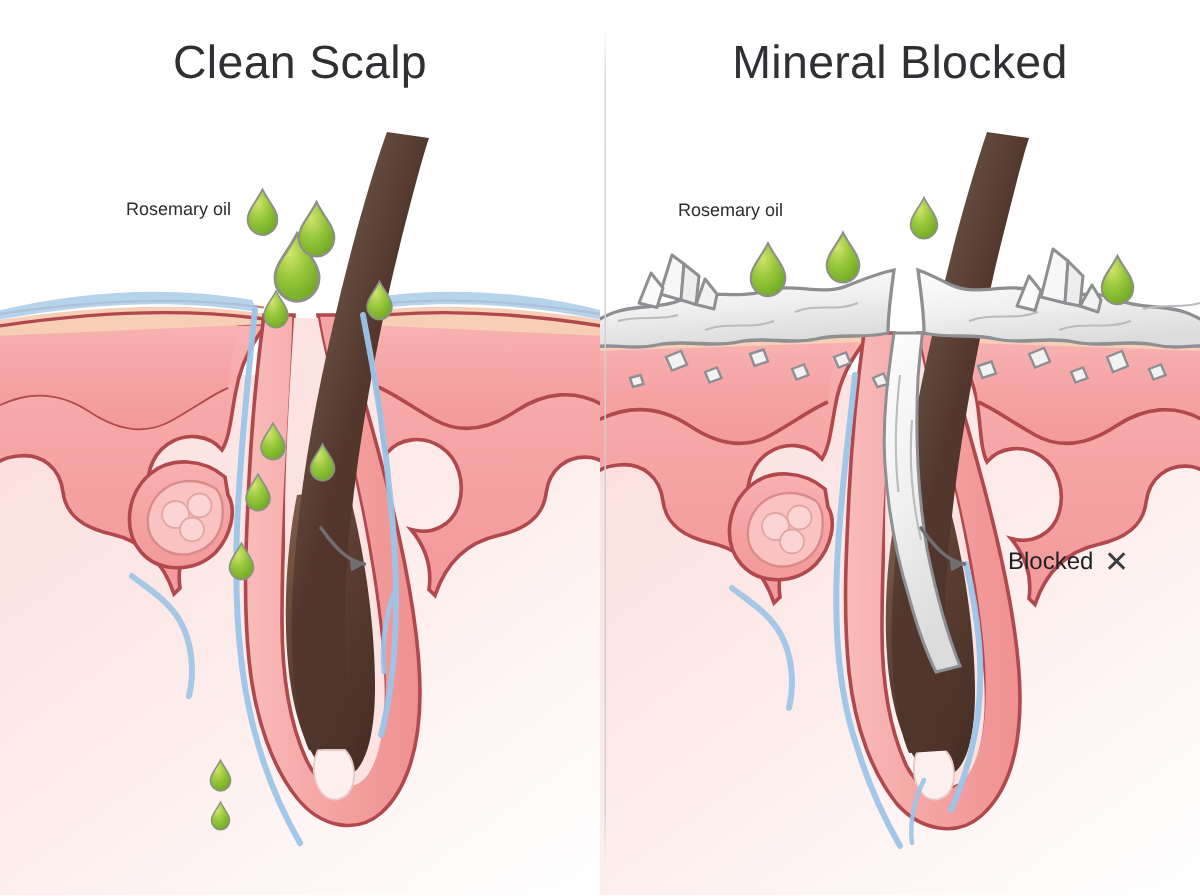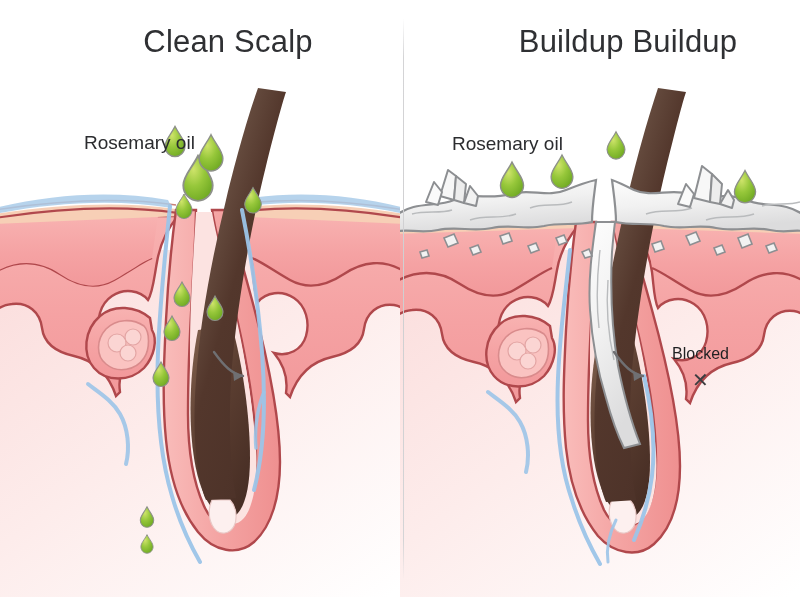--- a/index.html
+++ b/index.html
@@ -9,24 +9,23 @@
     font-family:"Liberation Sans","DejaVu Sans",sans-serif;
   }
   #stage{position:relative;width:800px;height:597px;background:#fff;}
   .panel{position:absolute;top:0;height:597px;width:400px;overflow:hidden;}
   #panel-left{left:0;}
   #panel-right{left:400px;}
   .panel-title{
     position:absolute;top:24px;left:0;width:400px;text-align:center;
     font-size:31px;color:#2f3033;letter-spacing:.2px;font-weight:400;
     white-space:nowrap;
-    padding-left:28px;
   }
   .oil-label{
-    position:absolute;font-size:19px;color:#2b2c2f;white-space:nowrap;
+    position:absolute;font-size:12px;color:#2b2c2f;white-space:nowrap;
   }
   .callout{
     position:absolute;font-size:16px;color:#1f2022;white-space:nowrap;
     display:flex;align-items:center;gap:7px;
   }
   .callout .mark{font-size:20px;line-height:1;color:#3c3d40;}
   #divider{
     position:absolute;left:403px;top:18px;width:1.4px;height:562px;
     background:linear-gradient(to bottom,rgba(210,210,212,0) 0%,#d4d4d6 7%,#cfcfd1 50%,#d4d4d6 93%,rgba(210,210,212,0) 100%);
   }
@@ -416,22 +415,22 @@
           </g>
         </g>
 
         <g>
           <path d="M214,352 C224,366 232,374 243,376" fill="none" stroke="#6f6f72" stroke-width="2.4" stroke-linecap="round"></path>
           <path d="M243,376 L233,371 L234,381 Z" fill="#6f6f72"></path>
         </g>
       </g>
     </svg>
 
-    <div class="panel-title">Buildup Buildup</div>
+    <div class="panel-title">Mineral Blocked</div>
     <div class="oil-label" style="left:52px;top:133px;">Rosemary oil</div>
-    <div class="callout" style="left:272px;top:345px;flex-direction:column;">
+    <div class="callout" style="left:272px;top:365px;">
       <span>Blocked</span>
       <span class="mark">✕</span>
     </div>
   </div>
 
   <div id="divider"></div>
 </div>
 
 </body></html>

